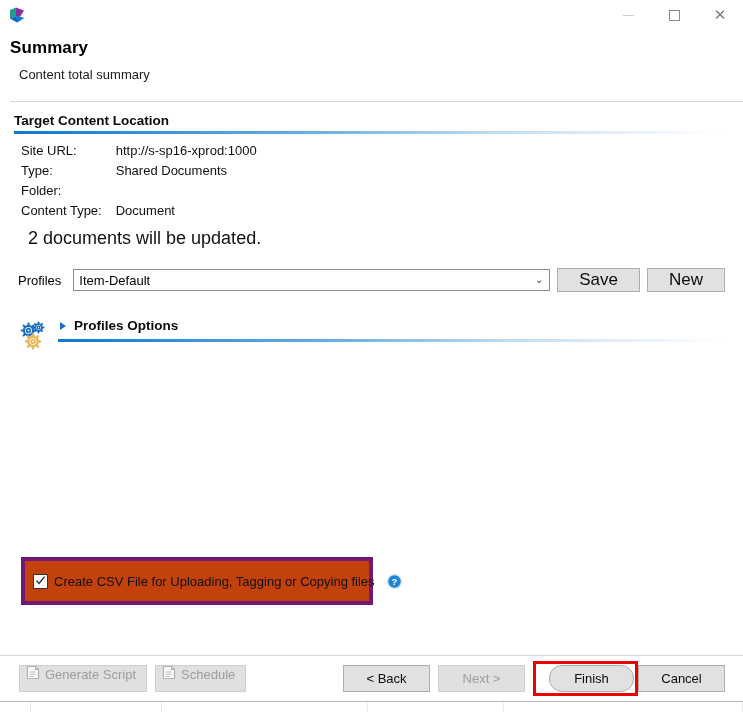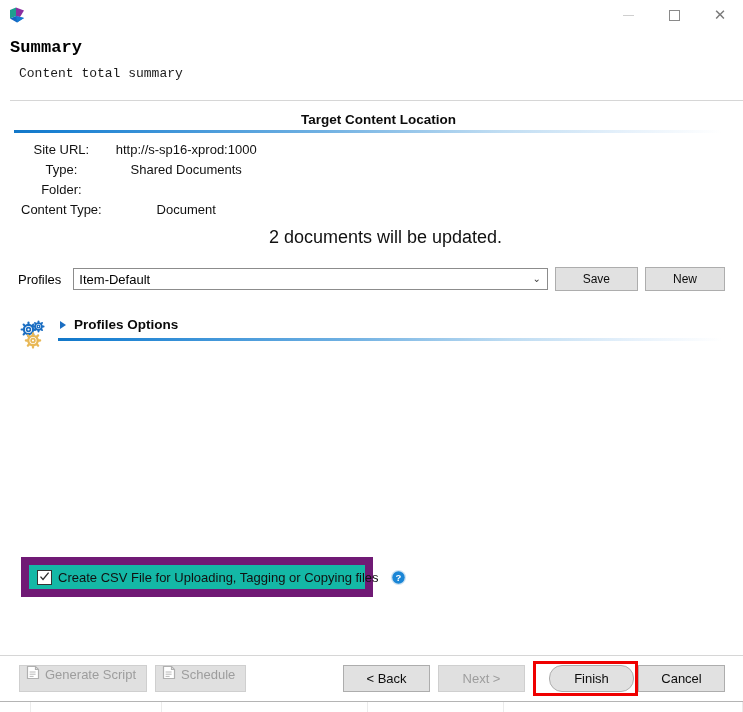--- a/index.html
+++ b/index.html
@@ -63,21 +63,20 @@
   .glyph-close {
     font-size: 15px;
     line-height: 1;
     color: #7a7a7a;
     font-family: "DejaVu Sans", sans-serif;
   }
 
   
   .header {
     padding: 0 0 0 10px;
-    font-family: Liberation Mono, monospace;
   }
   .header h1 {
     margin: 0;
     font-size: 17px;
     font-weight: bold;
     color: #000;
     letter-spacing: 0.1px;
   }
   .header .subtitle {
     margin: 9px 0 0 9px;
@@ -86,21 +85,20 @@
   }
   .header-rule {
     margin-top: 19px;
     height: 1px;
     background: #d6d6d6;
   }
 
   
   .section {
     padding: 0 0 0 14px;
-    text-align: center;
   }
   .section-title {
     font-size: 13.5px;
     font-weight: bold;
     color: #0b0b0b;
     padding-top: 11px;
   }
   .grad-rule {
     height: 3px;
     margin-top: 3px;
@@ -161,24 +159,24 @@
     text-align: center;
     color: #3b3b3b;
     font-size: 10px;
     font-family: "DejaVu Sans", sans-serif;
     line-height: 1;
   }
   .btn {
     border: 1px solid #adadad;
     background: #e1e1e1;
     font-family: "Liberation Sans", sans-serif;
-    font-size: 12px;
+    font-size: 17px;
     color: #0d0d0d;
     height: 24px;
-    padding: 0 27px;
+    padding: 0 21px;
     box-sizing: border-box;
     cursor: default;
   }
   .btn.small { margin-left: 7px; min-width: 35px; }
 
   
   .adv-wrap {
     display: flex;
     align-items: flex-start;
     margin: 26px 0 0 0;
@@ -215,24 +213,24 @@
 
   
   .body-space { height: 196px; }
 
   
   .csv-highlight {
     position: absolute;
     left: 21px;
     top: 557px;
     width: 352px;
-    height: 40px;
-    border: 8px solid #701a75;
-    box-sizing: border-box;
-    background: #14b8a6;
+    height: 48px;
+    border: 4px solid #701a75;
+    box-sizing: border-box;
+    background: #c2410c;
   }
   .csv-inner {
     display: flex;
     align-items: center;
     height: 100%;
     padding: 0 9px 0 8px;
     box-sizing: border-box;
   }
   .chk {
     width: 13px;

